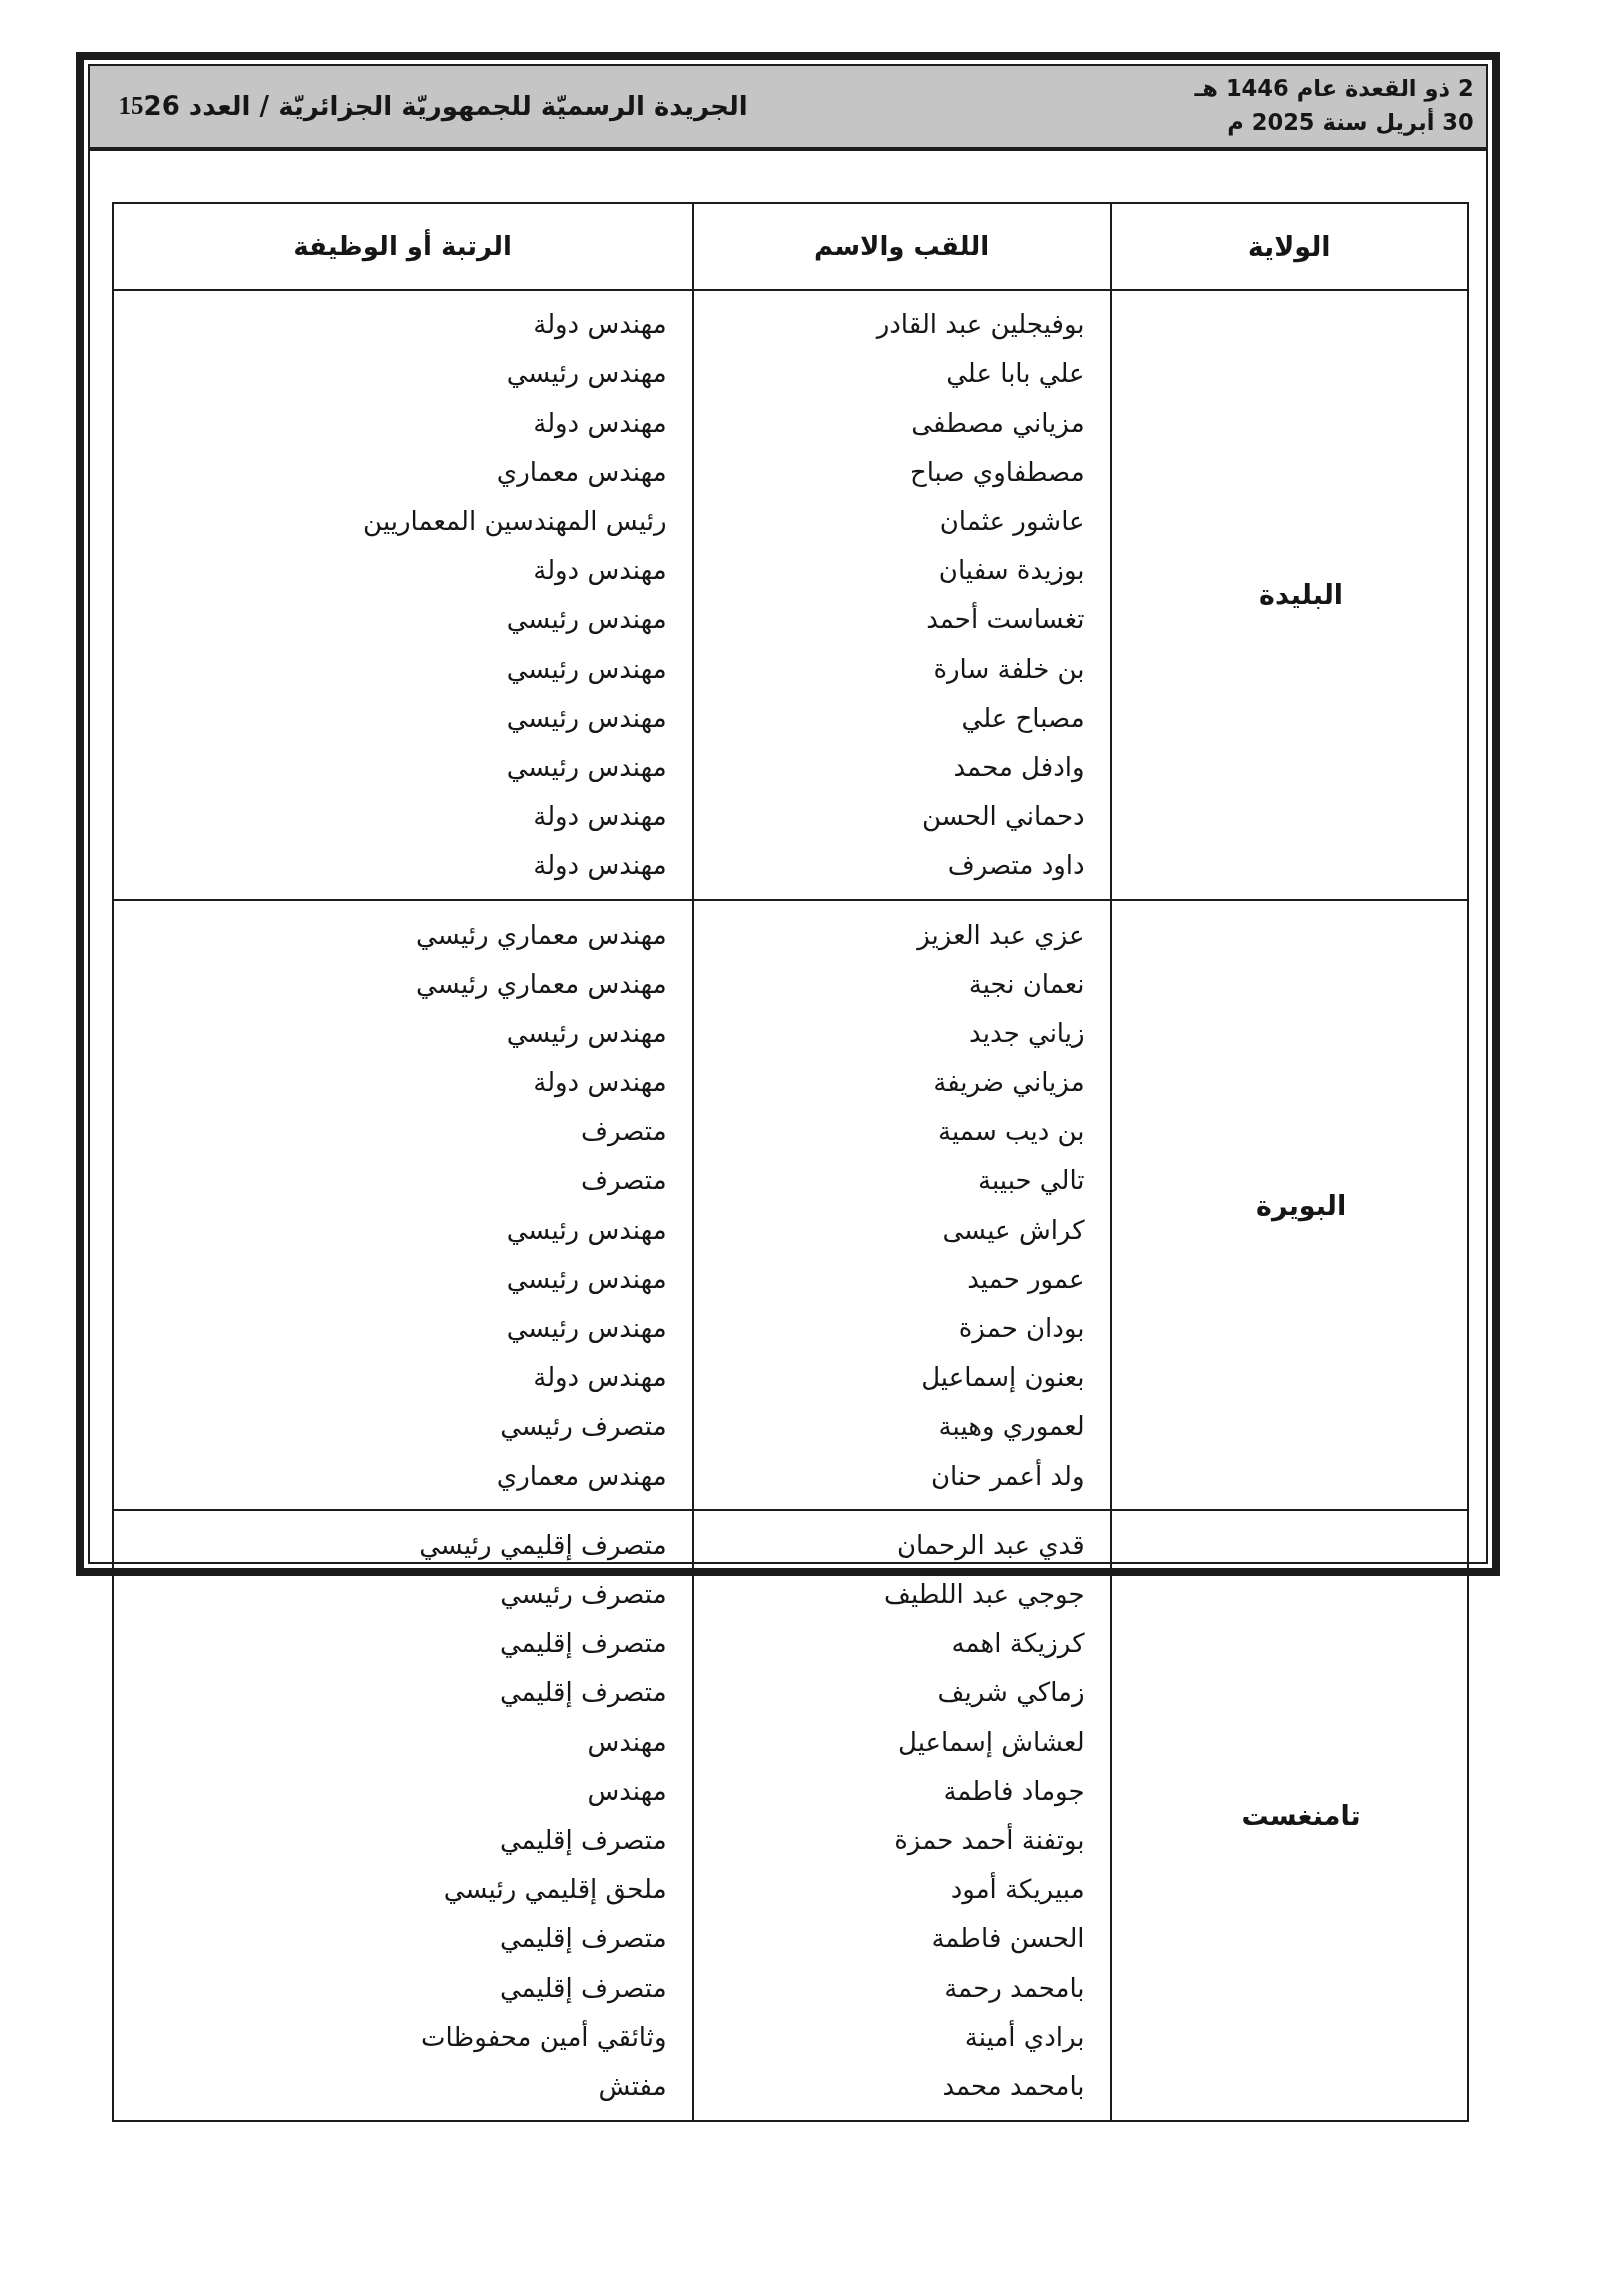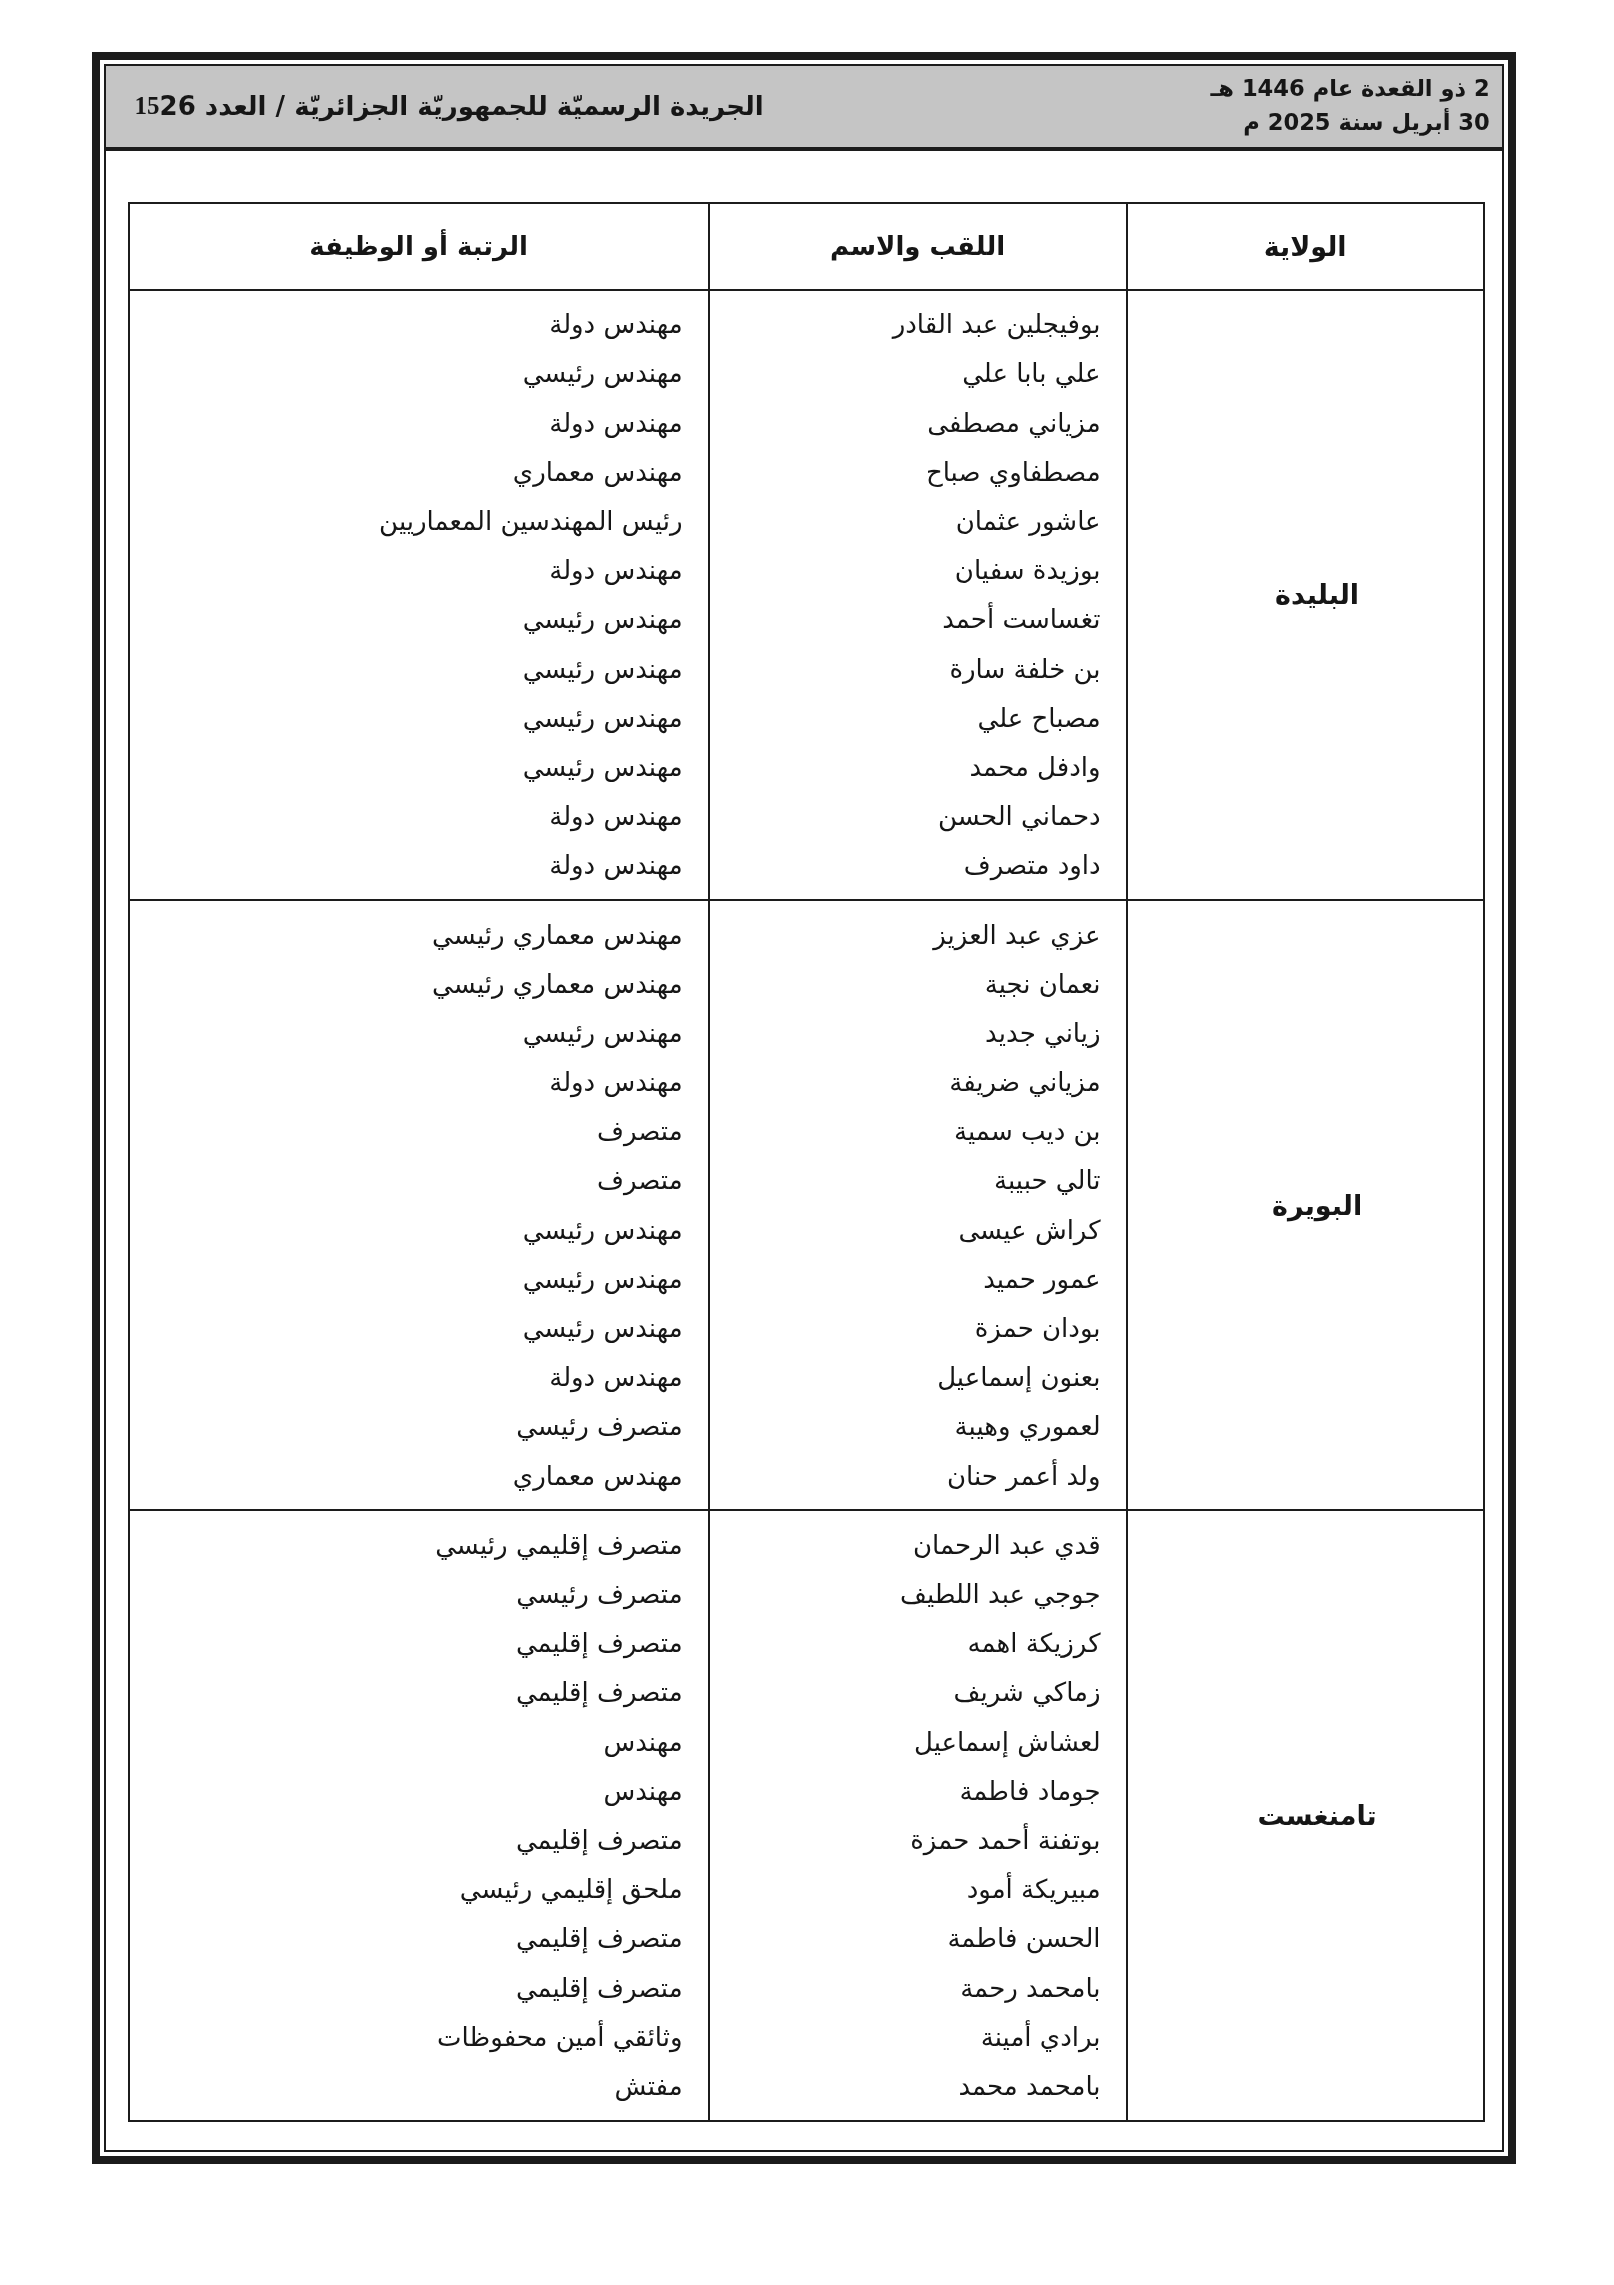--- a/index.html
+++ b/index.html
@@ -10,21 +10,21 @@
   html,body{margin:0;padding:0;background:#ffffff;}
   .page{
     position:relative;
     width:1615px;height:2285px;
     background:#ffffff;
     font-family:"DejaVu Sans", sans-serif;
     color:var(--ink);
     overflow:hidden;
   }
   .frame-outer{
-    position:absolute;left:93px;top:52px;width:1424px;height:2112px;
+    position:absolute;left:77px;top:52px;width:1424px;height:1524px;
     border:8.1px solid var(--border);
     box-sizing:border-box;
   }
   .frame-inner{
     position:absolute;left:3.6px;top:3.6px;right:3.6px;bottom:3.6px;
     border:2.7px solid var(--border);
     box-sizing:border-box;
   }
   .header-band{
     position:absolute;top:0;left:0;right:0;height:81px;

